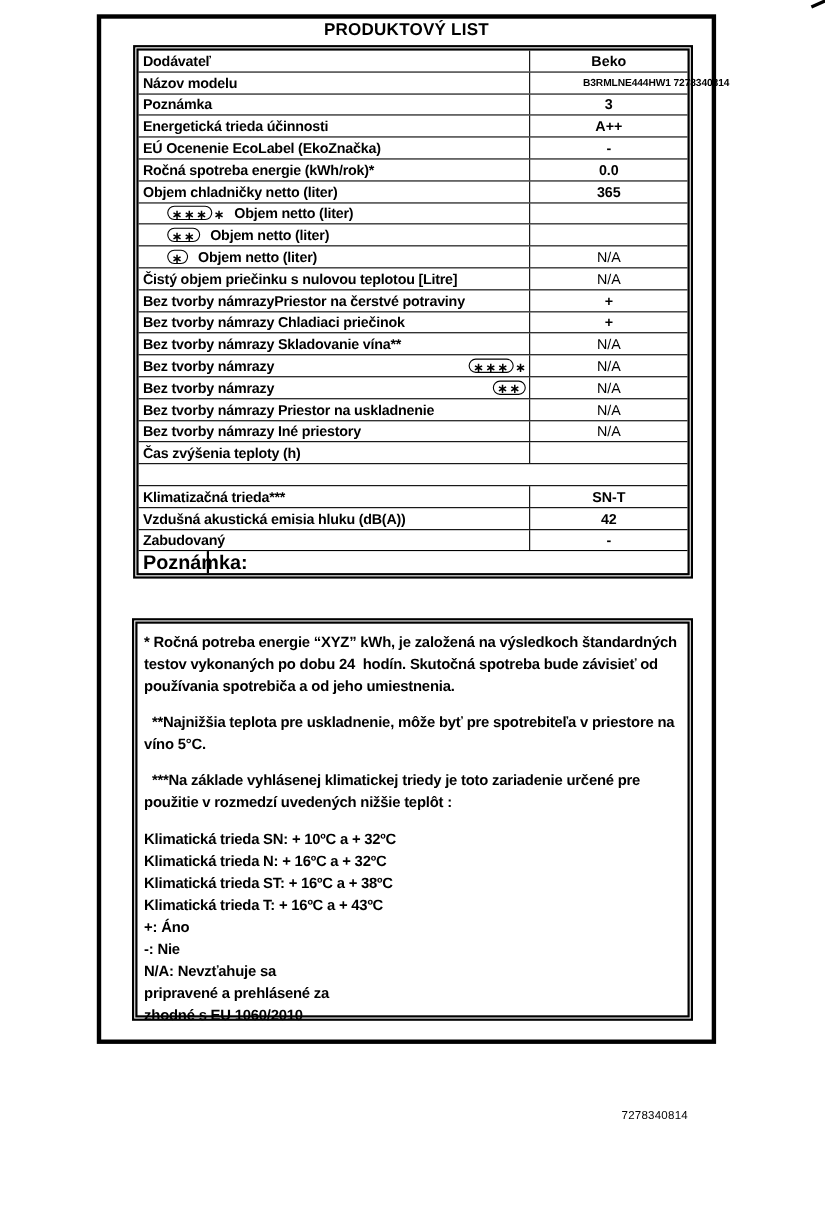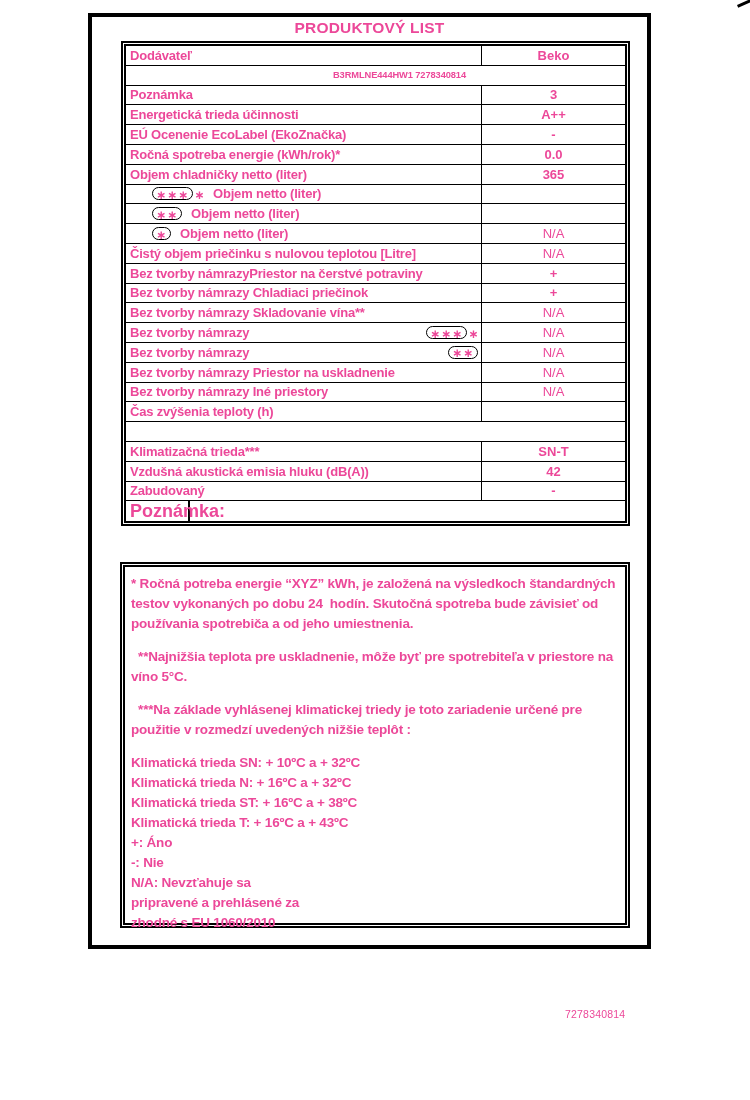--- a/index.html
+++ b/index.html
@@ -1,17 +1,17 @@
 <!DOCTYPE html>
 <html><head>
 <meta charset="utf-8">
 <style>
   html,body{margin:0;padding:0;background:#fff;}
   .page{position:relative;width:750px;height:1100px;background:#fff;overflow:hidden;
-        font-family:"Liberation Sans","DejaVu Sans",sans-serif;color:#ec4899;}
+        font-family:"Liberation Sans","DejaVu Sans",sans-serif;color:#000000;}
   .frame{position:absolute;left:88px;top:13px;width:563px;height:936px;
          border:4px solid #000;box-sizing:border-box;}
   .doc-title{margin-top:2px;text-align:center;font-size:15.5px;font-weight:700;
              letter-spacing:0.2px;}
   
   .tbl{position:absolute;left:29px;top:24px;width:509px;border:5px double #000;
        box-sizing:border-box;background:#fff;}
   .row{display:flex;height:19.8px;border-bottom:1.7px solid #000;box-sizing:border-box;
        align-items:stretch;position:relative;}
   .row:last-child{border-bottom:none;}
@@ -55,20 +55,23 @@
     <div class="doc-title">PRODUKTOVÝ LIST</div>
 
     <div class="tbl" id="tbl">
         <div class="row">
           <div class="cell lab-cell">
             <span class="lab-text">Dodávateľ</span>
           </div>
           <div class="cell val-cell">Beko</div>
         </div>
         <div class="row">
+          <div class="cell lab-cell">
+            <span class="lab-text">Názov modelu</span>
+          </div>
           <div class="cell val-cell small">B3RMLNE444HW1 7278340814</div>
         </div>
         <div class="row">
           <div class="cell lab-cell">
             <span class="lab-text">Poznámka</span>
           </div>
           <div class="cell val-cell">3</div>
         </div>
         <div class="row">
           <div class="cell lab-cell">

